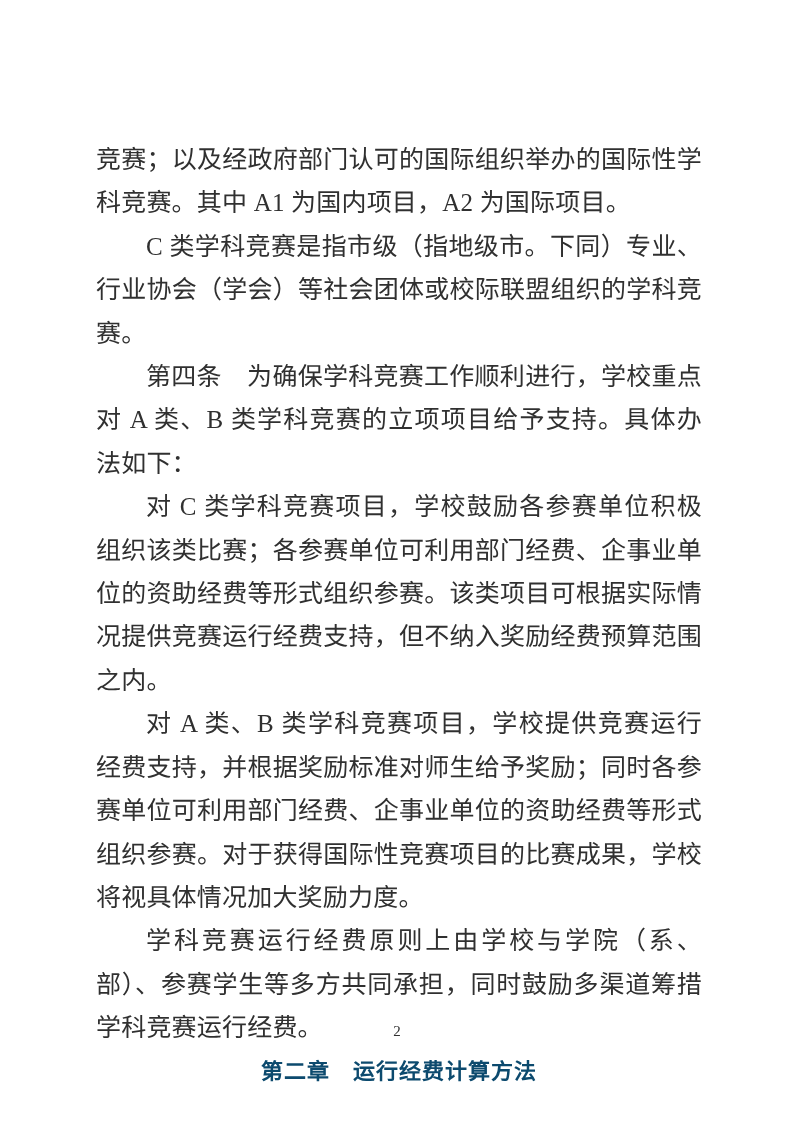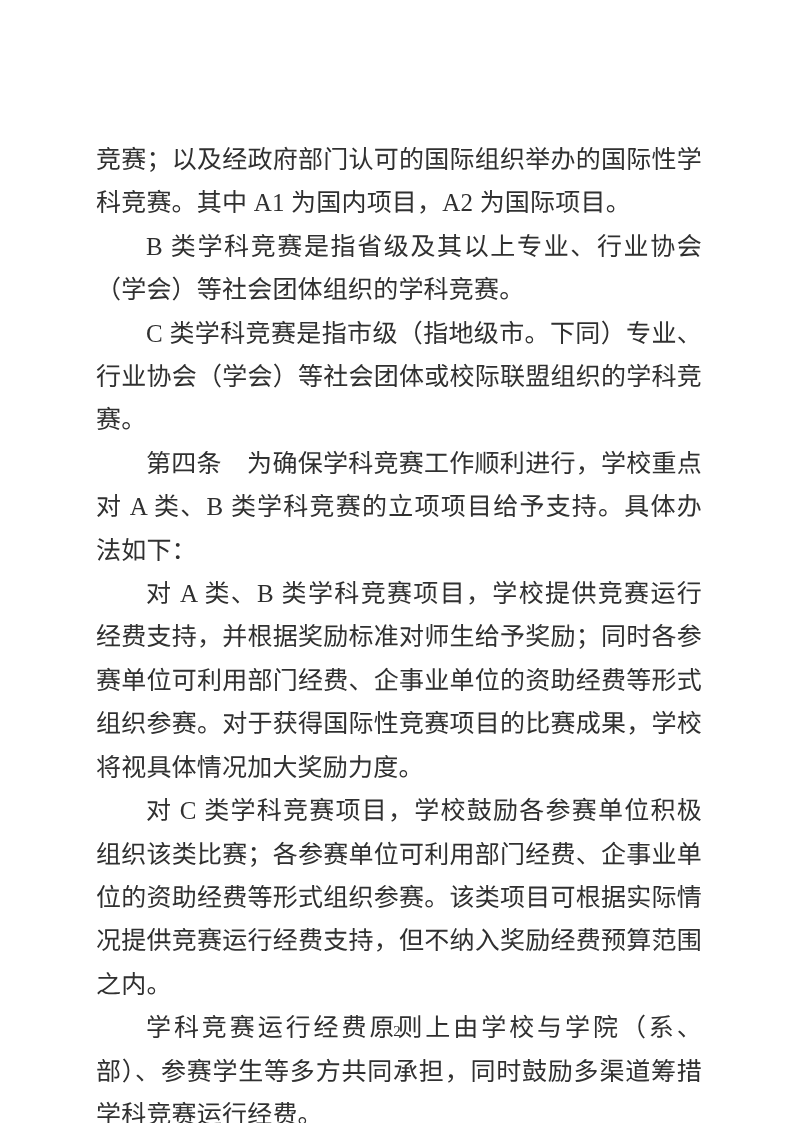--- a/index.html
+++ b/index.html
@@ -58,29 +58,28 @@
   }
 </style>
 </head>
 <body>
 
 <div class="page">
   <div class="content">
 
     <p class="para">竞赛；以及经政府部门认可的国际组织举办的国际性学科竞赛。其中 A1 为国内项目，A2 为国际项目。</p>
 
-    <p class="para indent">B 类学科竞赛是指省级及其以上专业、行业协会（学会）等社会团体组织的学科竞赛。</p>
 
     <p class="para indent">C 类学科竞赛是指市级（指地级市。下同）专业、行业协会（学会）等社会团体或校际联盟组织的学科竞赛。</p>
 
     <p class="para indent">第四条　为确保学科竞赛工作顺利进行，学校重点对 A 类、B 类学科竞赛的立项项目给予支持。具体办法如下：</p>
 
+    <p class="para indent">对 C 类学科竞赛项目，学校鼓励各参赛单位积极组织该类比赛；各参赛单位可利用部门经费、企事业单位的资助经费等形式组织参赛。该类项目可根据实际情况提供竞赛运行经费支持，但不纳入奖励经费预算范围之内。</p>
+
     <p class="para indent">对 A 类、B 类学科竞赛项目，学校提供竞赛运行经费支持，并根据奖励标准对师生给予奖励；同时各参赛单位可利用部门经费、企事业单位的资助经费等形式组织参赛。对于获得国际性竞赛项目的比赛成果，学校将视具体情况加大奖励力度。</p>
-
-    <p class="para indent">对 C 类学科竞赛项目，学校鼓励各参赛单位积极组织该类比赛；各参赛单位可利用部门经费、企事业单位的资助经费等形式组织参赛。该类项目可根据实际情况提供竞赛运行经费支持，但不纳入奖励经费预算范围之内。</p>
 
     <p class="para indent">学科竞赛运行经费原则上由学校与学院（系、部）、参赛学生等多方共同承担，同时鼓励多渠道筹措学科竞赛运行经费。</p>
 
     <h2 class="chapter-heading">第二章　运行经费计算方法</h2>
 
 
   </div>
 
   <div class="page-number">2</div>
 </div>

